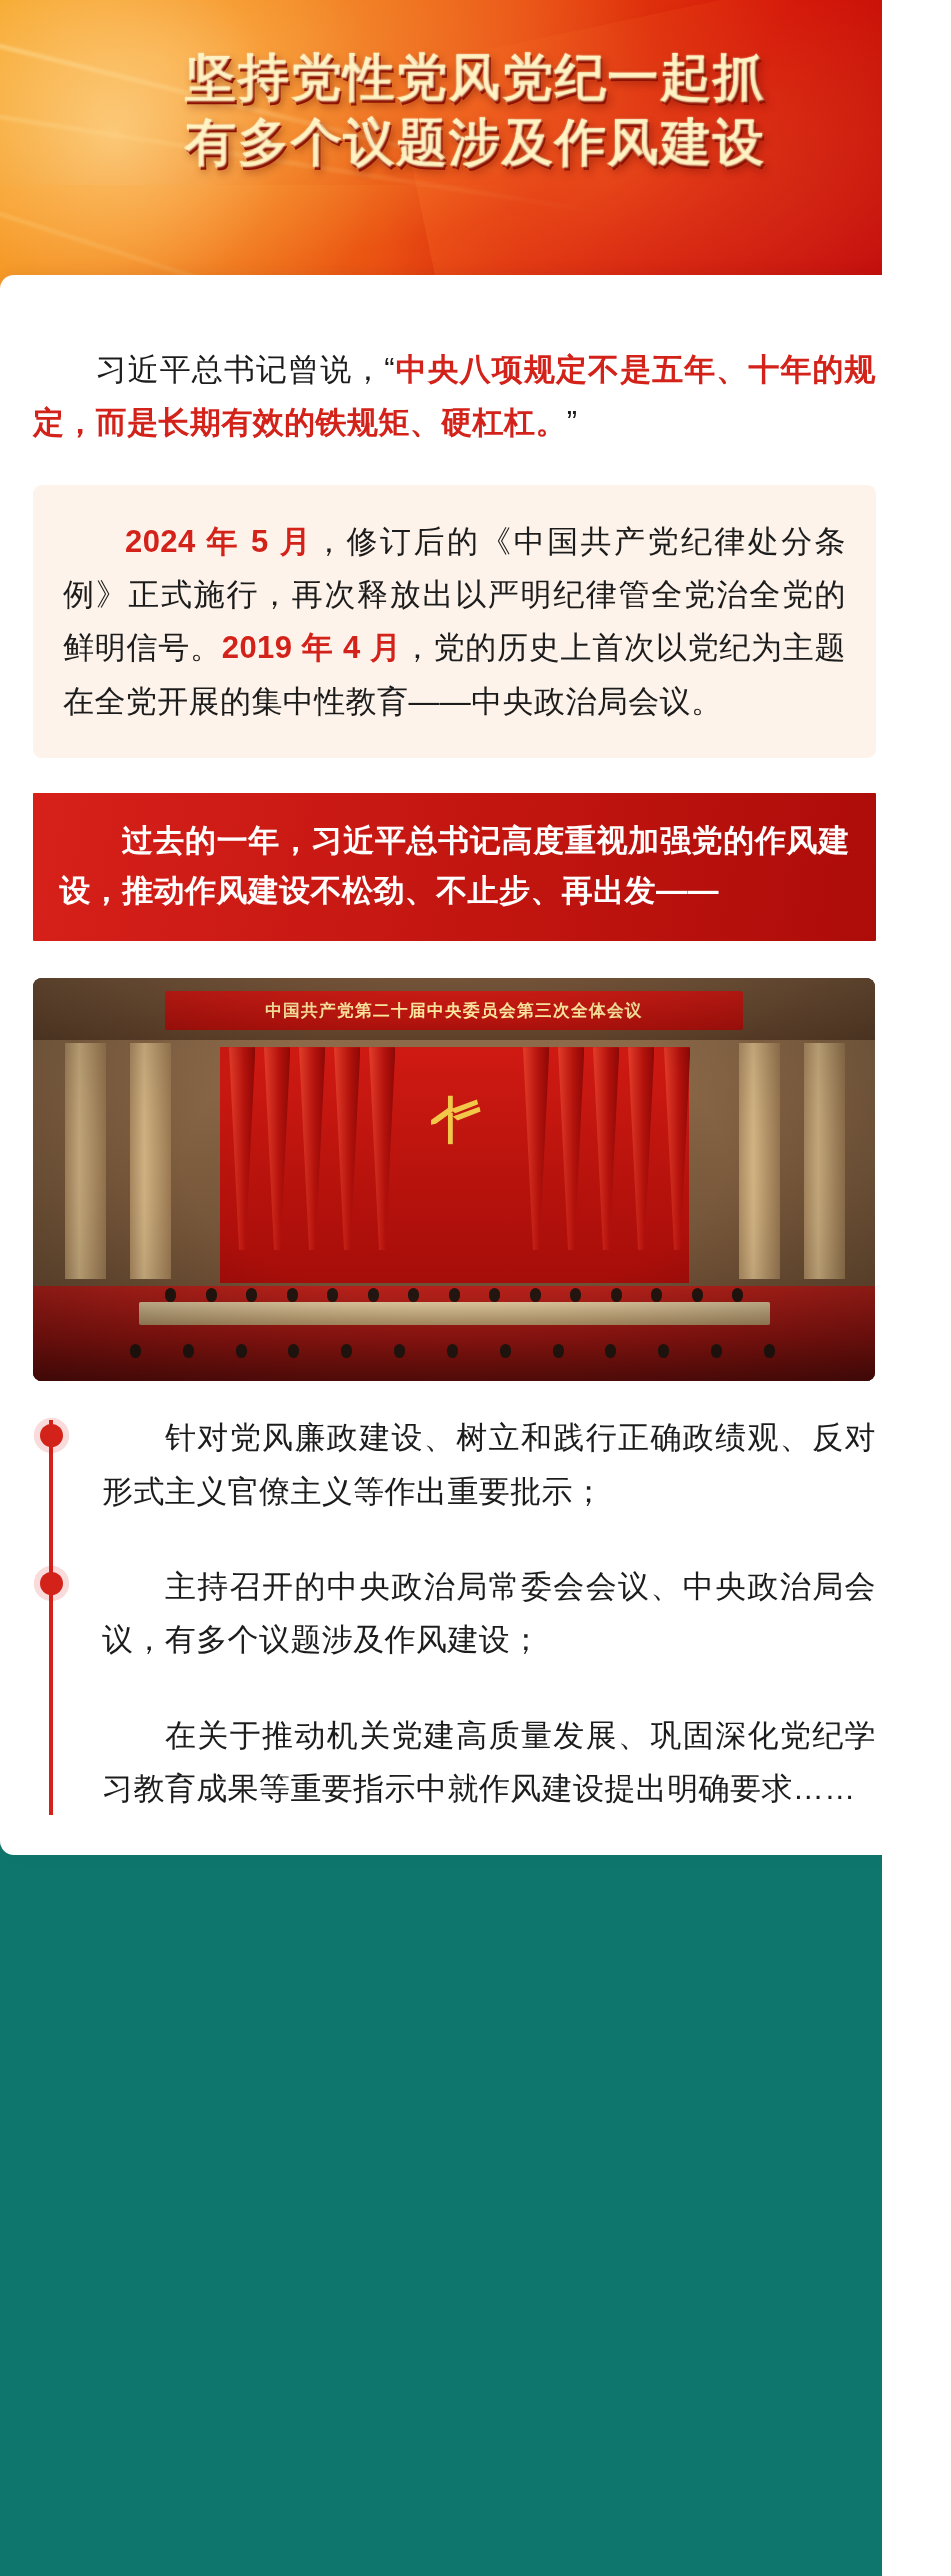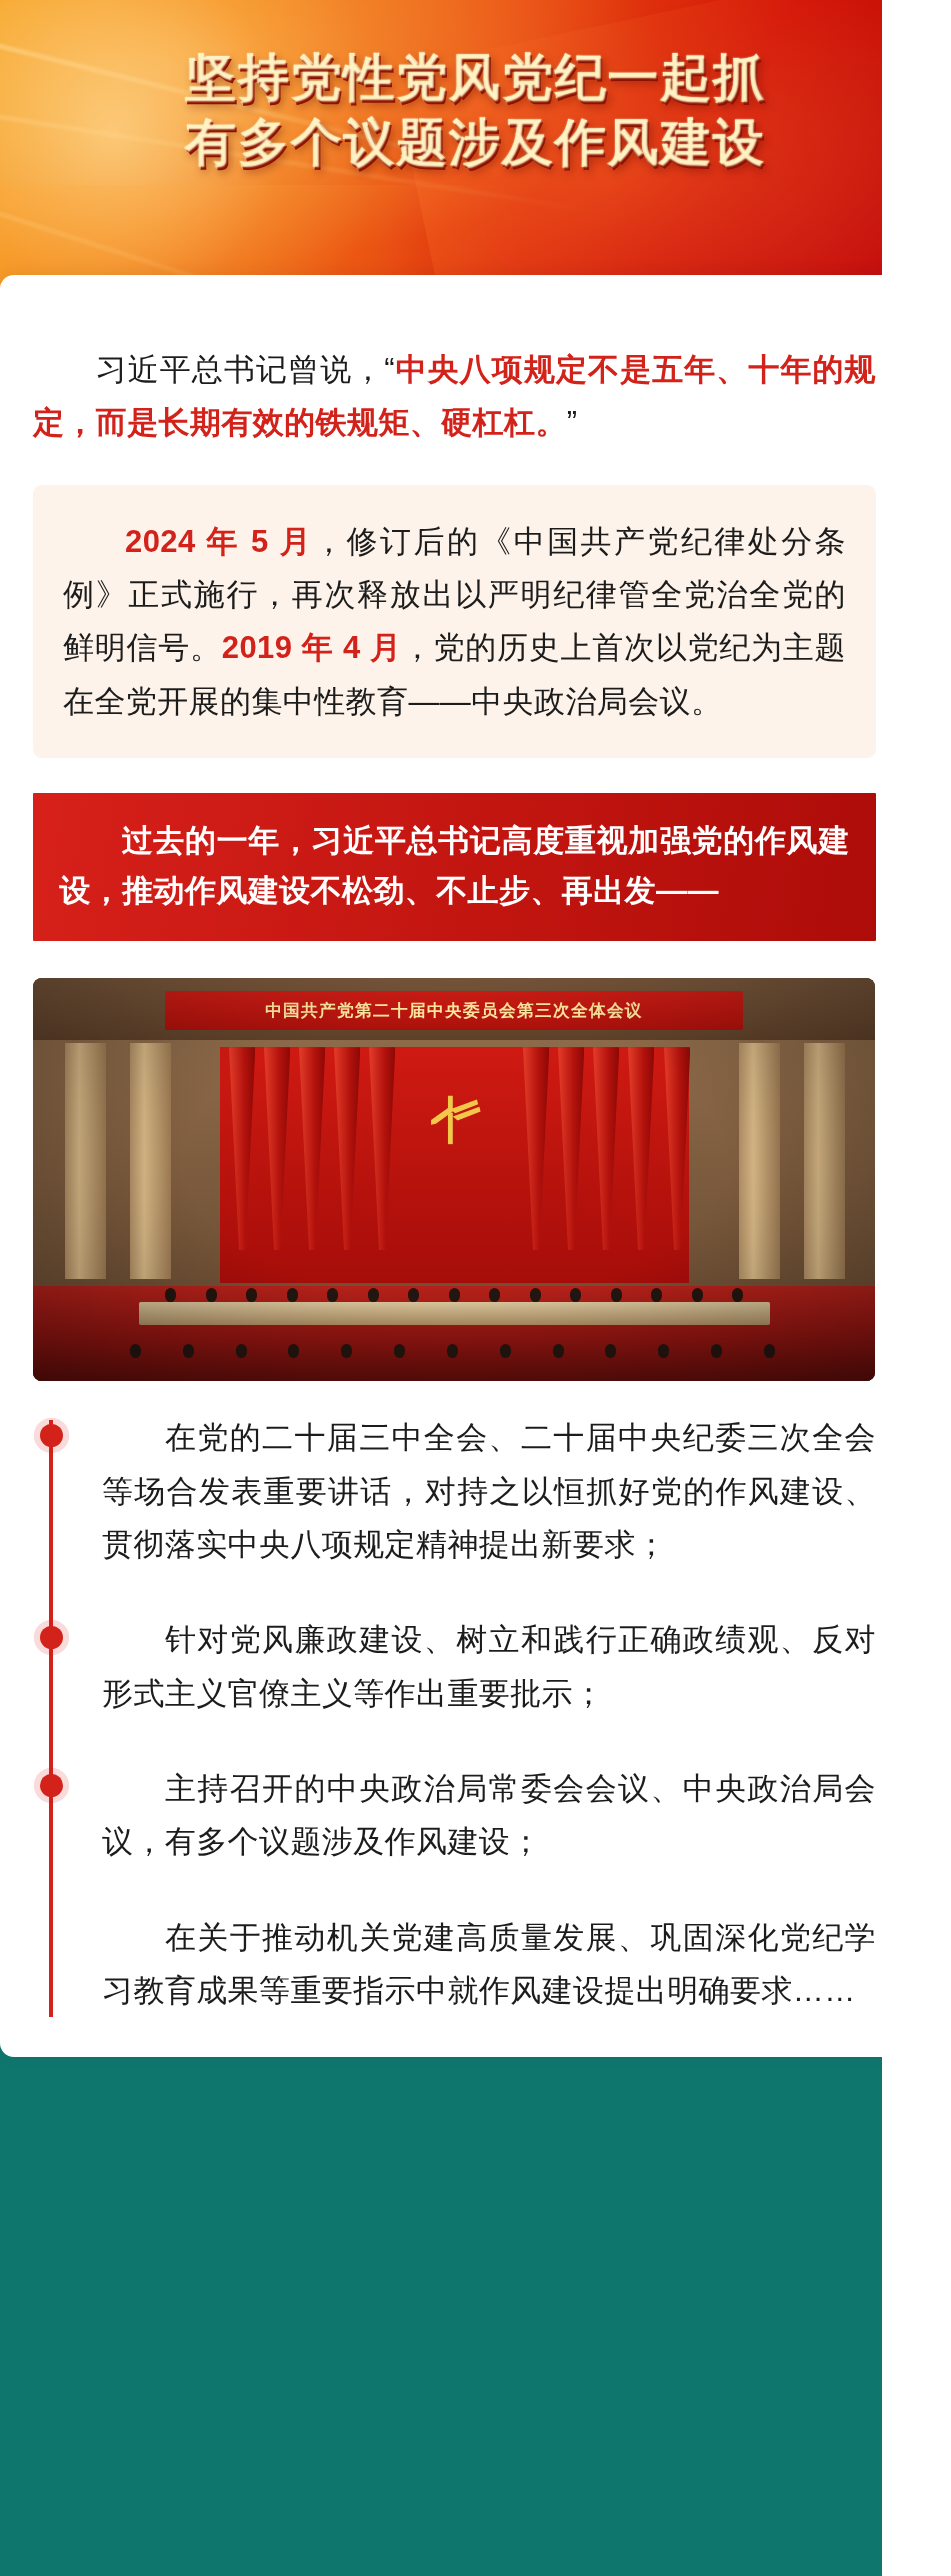--- a/index.html
+++ b/index.html
@@ -360,24 +360,20 @@
       <div class="head b" style="left:625px;"></div>
       <div class="head b" style="left:678px;"></div>
       <div class="head b" style="left:731px;"></div>
 
       <div class="vign"></div>
     </div>
 
     <div class="bullets">
       <div class="spine"></div>
 
-      <div class="bullet">
-        <div class="dot"></div>
-        <div class="txt"><span class="ind"></span><span>在党的二十届三中全会、二十届中央纪委三次全会等场合发表重要讲话，对持之以恒抓好党的作风建设、贯彻落实中央八项规定精神提出新要求；</span></div>
-      </div>
 
       <div class="bullet">
         <div class="dot"></div>
         <div class="txt"><span class="ind"></span><span>针对党风廉政建设、树立和践行正确政绩观、反对形式主义官僚主义等作出重要批示；</span></div>
       </div>
 
       <div class="bullet">
         <div class="dot"></div>
         <div class="txt"><span class="ind"></span><span>主持召开的中央政治局常委会会议、中央政治局会议，有多个议题涉及作风建设；</span></div>
       </div>

